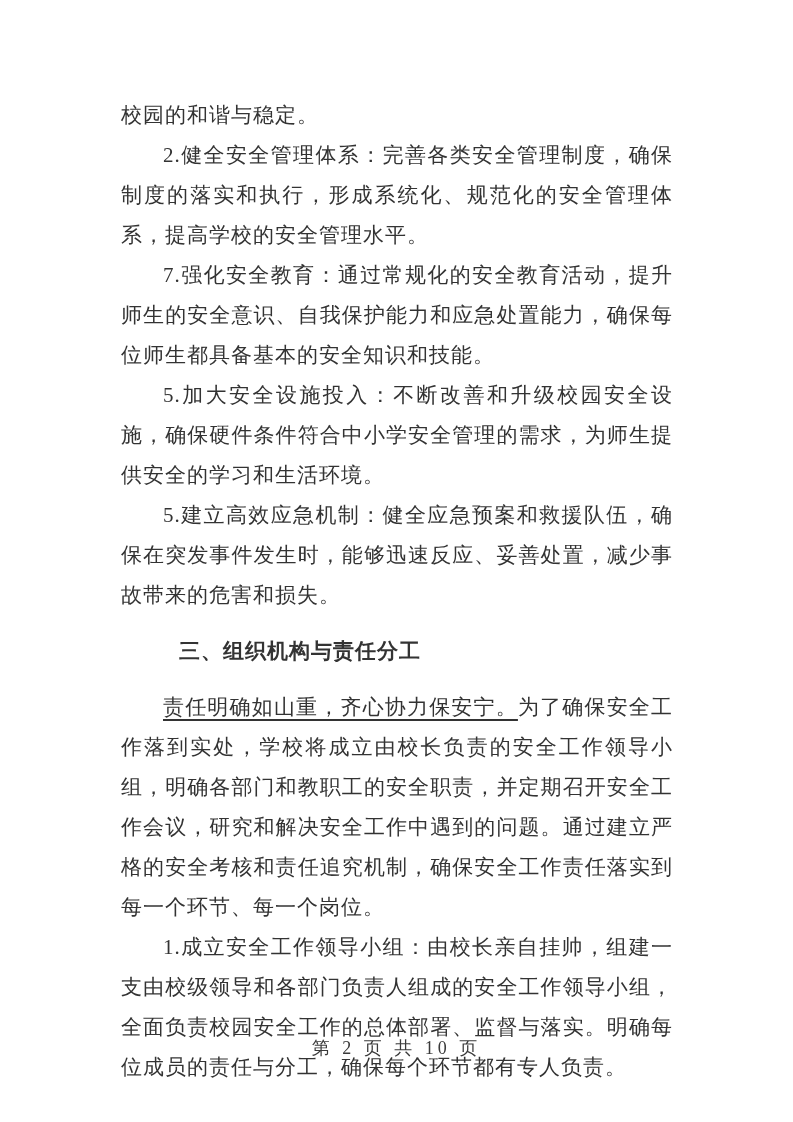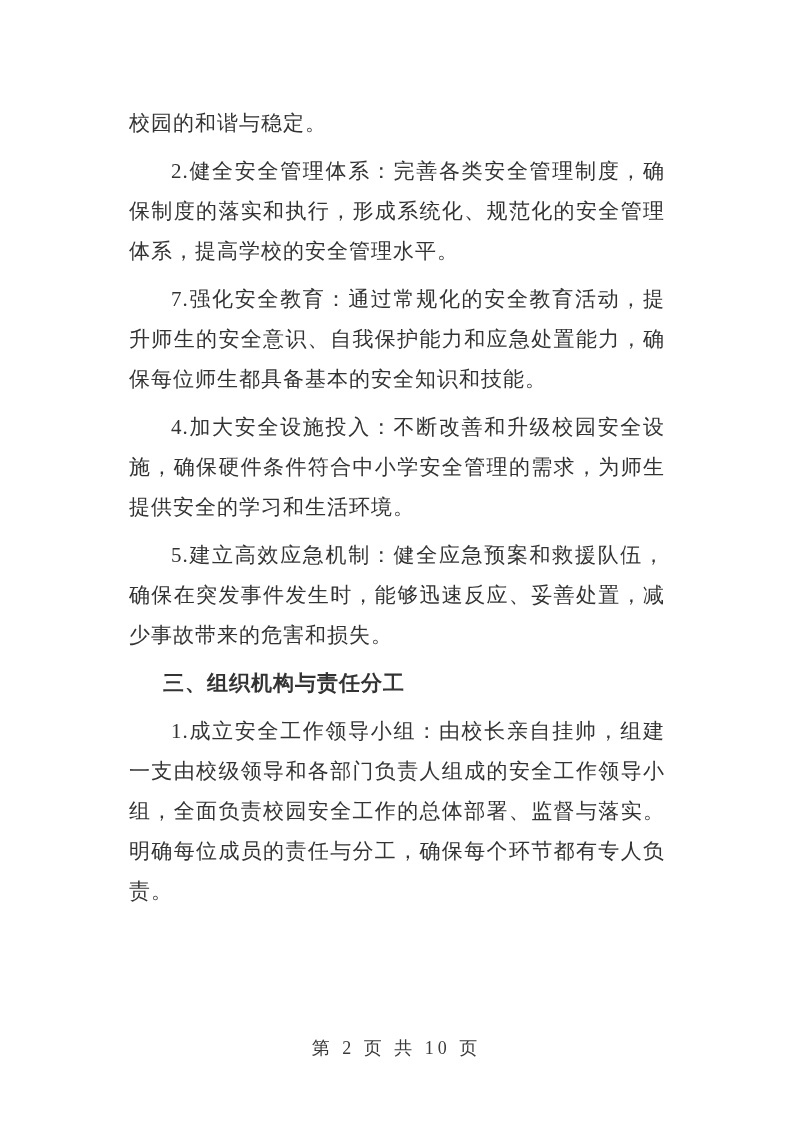--- a/index.html
+++ b/index.html
@@ -21,35 +21,35 @@
     left: 121px;
     top: 95px;
     width: 552px;
     font-size: 21px;
     line-height: 40px;
     letter-spacing: 1px;
     text-align: justify;
     text-justify: inter-character;
   }
   .content p {
-    margin: 8px;
+    margin: 0;
     text-indent: 2em;
   }
   .content p.no-indent {
     text-indent: 0;
   }
   .lead {
     font-weight: normal;
   }
   .lead.underline {
     text-decoration: underline;
     text-underline-offset: 5px;
   }
   .section-heading {
-    margin: 0;
+    margin: 16px;
     font-size: 21px;
     font-weight: bold;
     text-indent: 2em;
     line-height: 40px;
   }
   .footer {
     position: absolute;
     left: 0;
     top: 1036px;
     width: 100%;
@@ -64,25 +64,26 @@
 
 <div class="page">
   <div class="content">
 
     <p class="no-indent"><span>校园的和谐与稳定。</span></p>
 
     <p><span class="lead">2.健全安全管理体系：</span><span>完善各类安全管理制度，确保制度的落实和执行，形成系统化、规范化的安全管理体系，提高学校的安全管理水平。</span></p>
 
     <p><span class="lead">7.强化安全教育：</span><span>通过常规化的安全教育活动，提升师生的安全意识、自我保护能力和应急处置能力，确保每位师生都具备基本的安全知识和技能。</span></p>
 
-    <p><span class="lead">4.加大安全设施投入：</span><span>不断改善和升级校园安全设施，确保硬件条件符合中小学安全管理的需求，为师生提供安全的学习和生活环境。</span></p>
+    <p><span class="lead">5.加大安全设施投入：</span><span>不断改善和升级校园安全设施，确保硬件条件符合中小学安全管理的需求，为师生提供安全的学习和生活环境。</span></p>
 
     <p><span class="lead">5.建立高效应急机制：</span><span>健全应急预案和救援队伍，确保在突发事件发生时，能够迅速反应、妥善处置，减少事故带来的危害和损失。</span></p>
 
     <h2 class="section-heading">三、组织机构与责任分工</h2>
 
+    <p><span class="lead underline">责任明确如山重，齐心协力保安宁。</span><span>为了确保安全工作落到实处，学校将成立由校长负责的安全工作领导小组，明确各部门和教职工的安全职责，并定期召开安全工作会议，研究和解决安全工作中遇到的问题。通过建立严格的安全考核和责任追究机制，确保安全工作责任落实到每一个环节、每一个岗位。</span></p>
 
     <p><span class="lead">1.成立安全工作领导小组：</span><span>由校长亲自挂帅，组建一支由校级领导和各部门负责人组成的安全工作领导小组，全面负责校园安全工作的总体部署、监督与落实。明确每位成员的责任与分工，确保每个环节都有专人负责。</span></p>
 
   </div>
 
   <div class="footer"><span>第 2 页 共 10 页</span></div>
 </div>
 
 </body></html>

